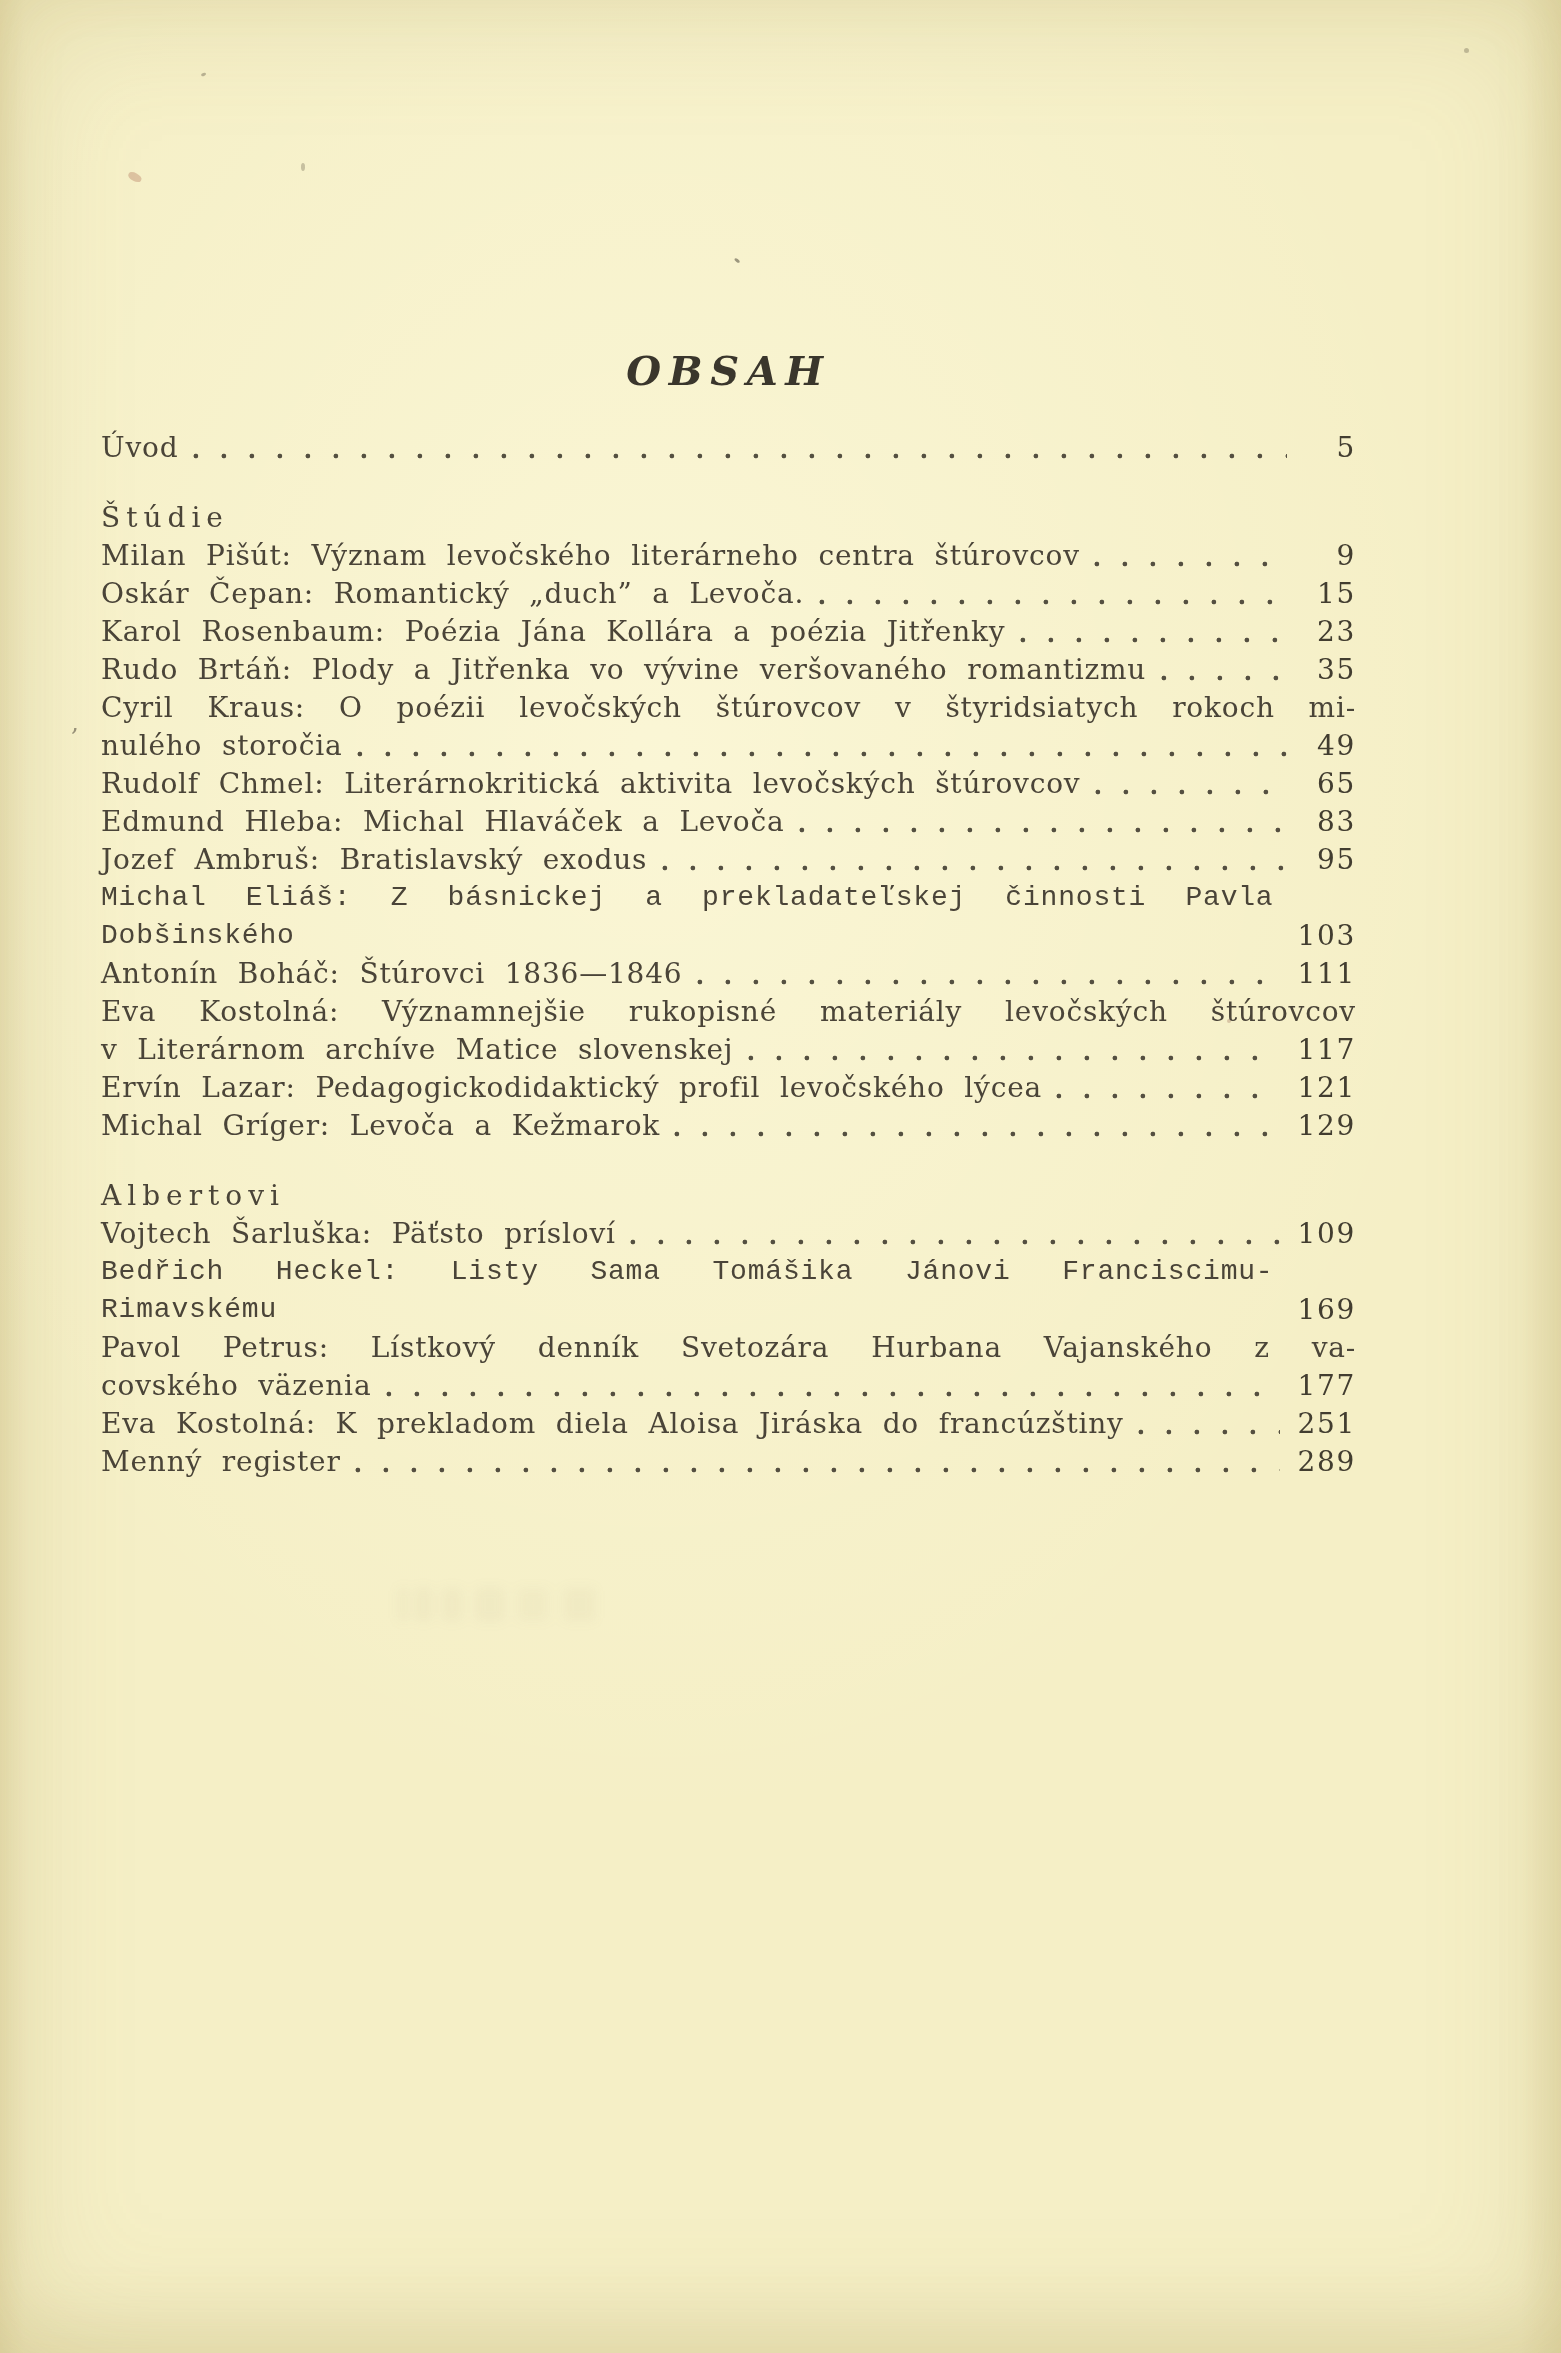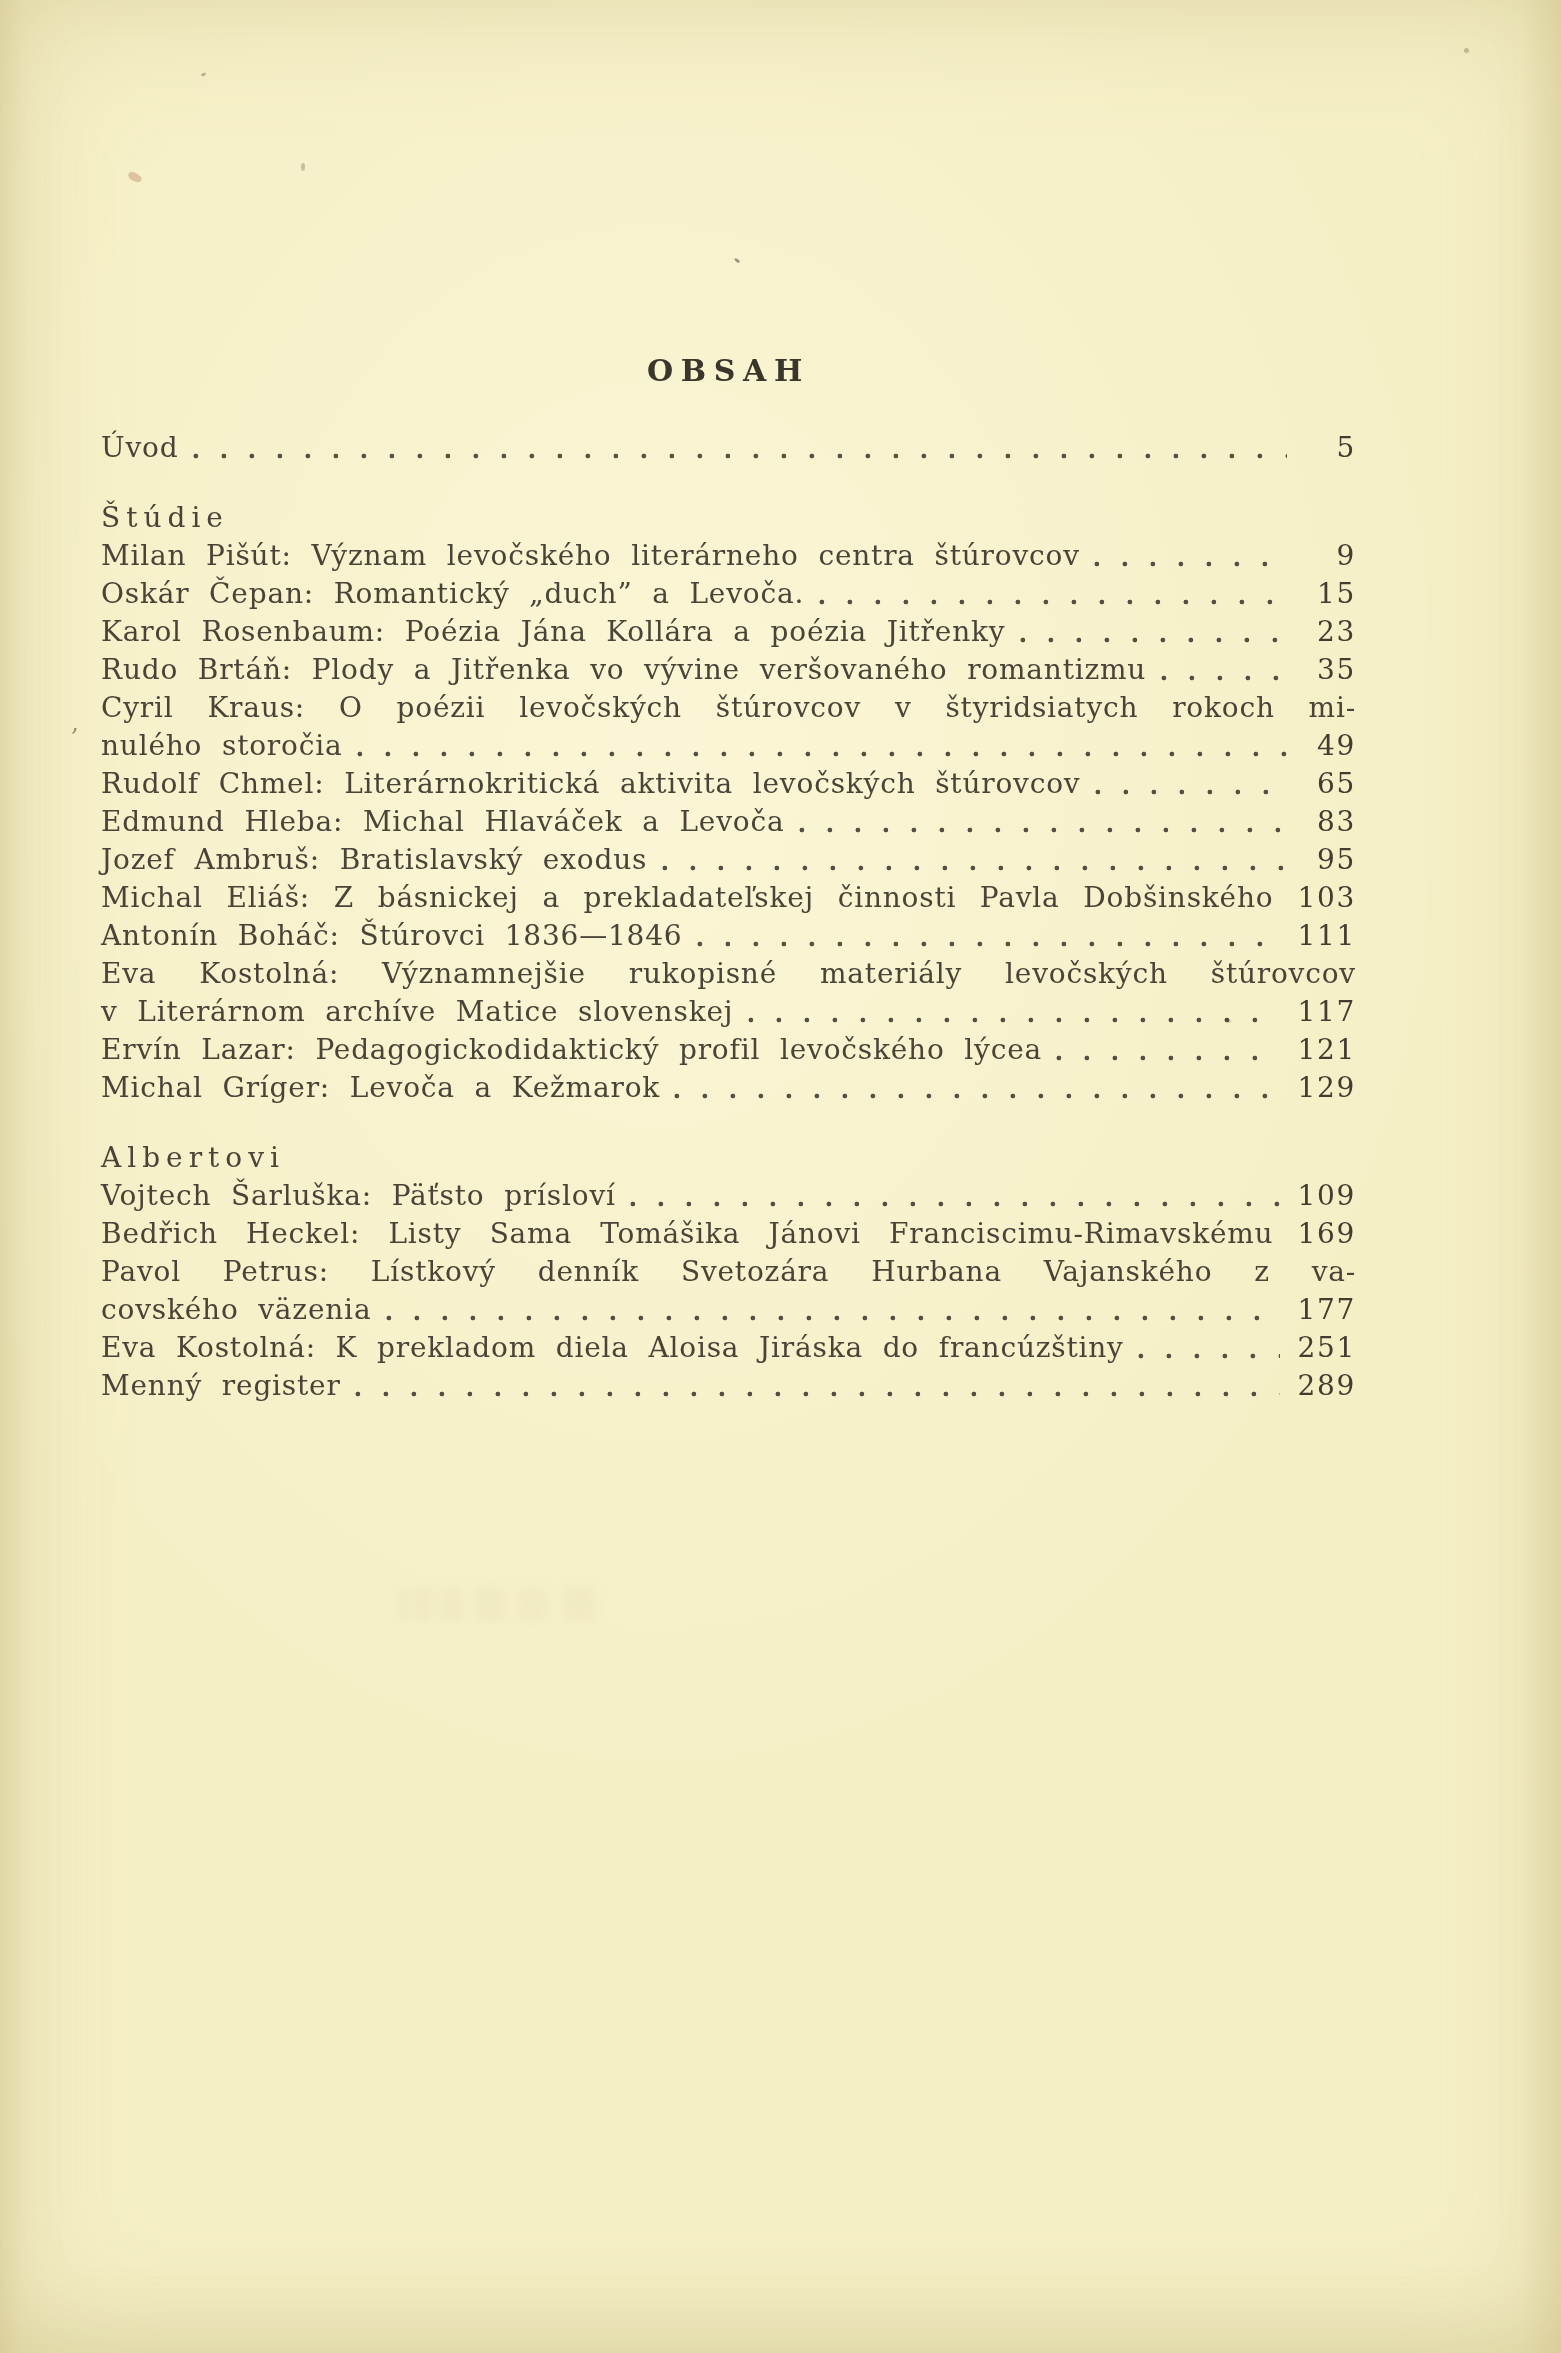--- a/index.html
+++ b/index.html
@@ -16,40 +16,42 @@
     font-family:"DejaVu Serif","Liberation Serif",serif;
     color:#4a4438;
   }
   .content{
     position:absolute;
     left:101px; top:350px;
     width:1255px;
   }
   .title{
     margin:0 0 37px 0;
-    font-size:30px;
+    font-size:40px;
     line-height:42px;
     font-weight:bold;
     letter-spacing:7.6px;
     text-align:center;
     color:#3a362c;
+    font-style:italic;
   }
   .toc{font-size:28px;line-height:38px;}
   .toc-row{display:flex;align-items:flex-end;}
   .toc-title{
     white-space:nowrap;
     letter-spacing:0.8px;
     word-spacing:10px;
   }
   .toc-title.fill{
     flex:1;
     white-space:normal;
     text-align:justify;
     text-align-last:justify;
     margin-right:24px;
+    font-family:Liberation Mono, monospace;
   }
   .toc-line{
     letter-spacing:0.8px;
     text-align:justify;
     text-align-last:justify;
   }
   .toc-line.loose{word-spacing:5px;}
   .leader{
     flex:1;
     min-width:29px;

